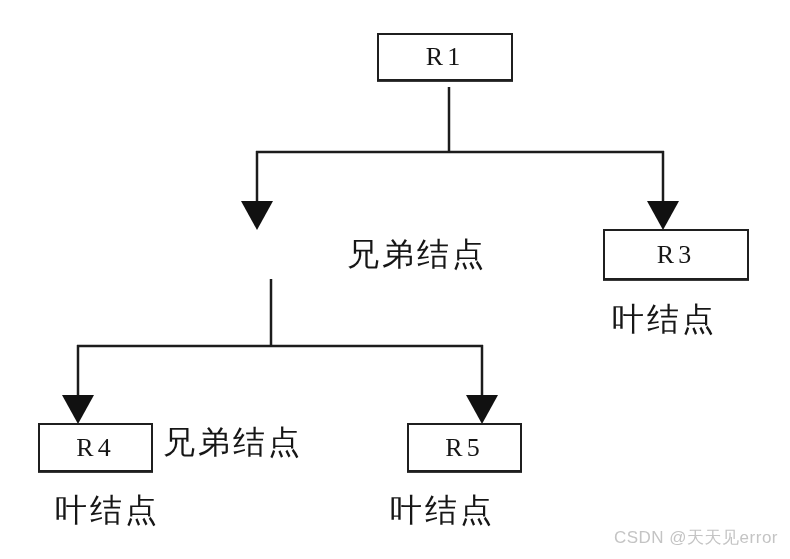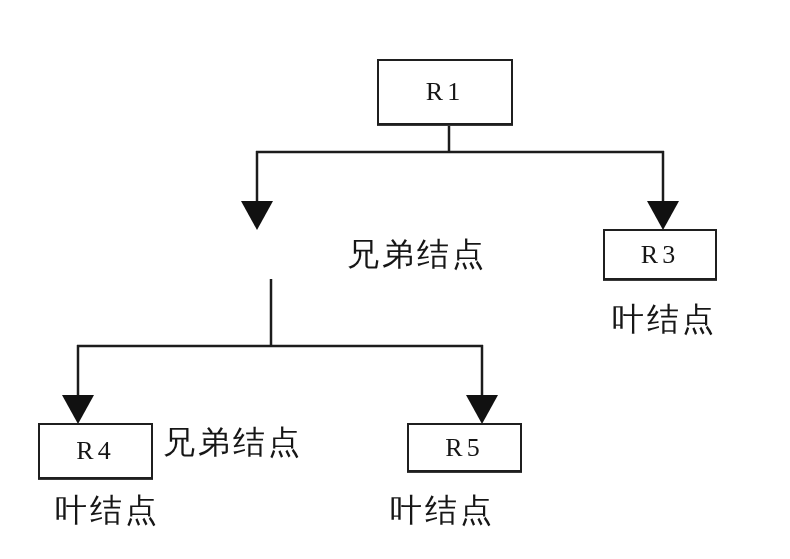--- a/index.html
+++ b/index.html
@@ -72,42 +72,43 @@
     <line x1="271" y1="279" x2="271" y2="347" stroke="#1c1c1c" stroke-width="2.5"></line>
     <line x1="77" y1="346" x2="483" y2="346" stroke="#1c1c1c" stroke-width="2.5"></line>
 
     <line x1="78" y1="345" x2="78" y2="398" stroke="#1c1c1c" stroke-width="2.5"></line>
     <polygon points="62,395 94,395 78,424" fill="#111111"></polygon>
 
     <line x1="482" y1="345" x2="482" y2="398" stroke="#1c1c1c" stroke-width="2.5"></line>
     <polygon points="466,395 498,395 482,424" fill="#111111"></polygon>
   </svg>
 
-  <div class="node-box" style="left:377px; top:33px; width:136px; height:66px;margin-top:26px;">
+  <div class="node-box" style="left:377px; top:33px; width:136px; height:48px;">
     <span class="node-label">R1</span>
   </div>
 
 
-  <div class="node-box" style="left:603px; top:229px; width:114px; height:51px;">
+  <div class="node-box" style="left:603px; top:229px; width:146px; height:51px;">
     <span class="node-label">R3</span>
   </div>
 
-  <div class="node-box" style="left:38px; top:423px; width:115px; height:56px;">
+  <div class="node-box" style="left:38px; top:423px; width:115px; height:49px;">
     <span class="node-label">R4</span>
   </div>
 
   <div class="node-box" style="left:407px; top:423px; width:115px; height:49px;">
     <span class="node-label">R5</span>
   </div>
 
 
   <div class="annotation" style="left:347px; top:238px;">兄弟结点</div>
 
   <div class="annotation" style="left:612px; top:303px;">叶结点</div>
 
   <div class="annotation" style="left:163px; top:426px;">兄弟结点</div>
 
   <div class="annotation" style="left:55px; top:494px;">叶结点</div>
 
   <div class="annotation" style="left:390px; top:494px;">叶结点</div>
 
+  <div class="watermark">CSDN @天天见error</div>
 
 </div>
 
 </body></html>

